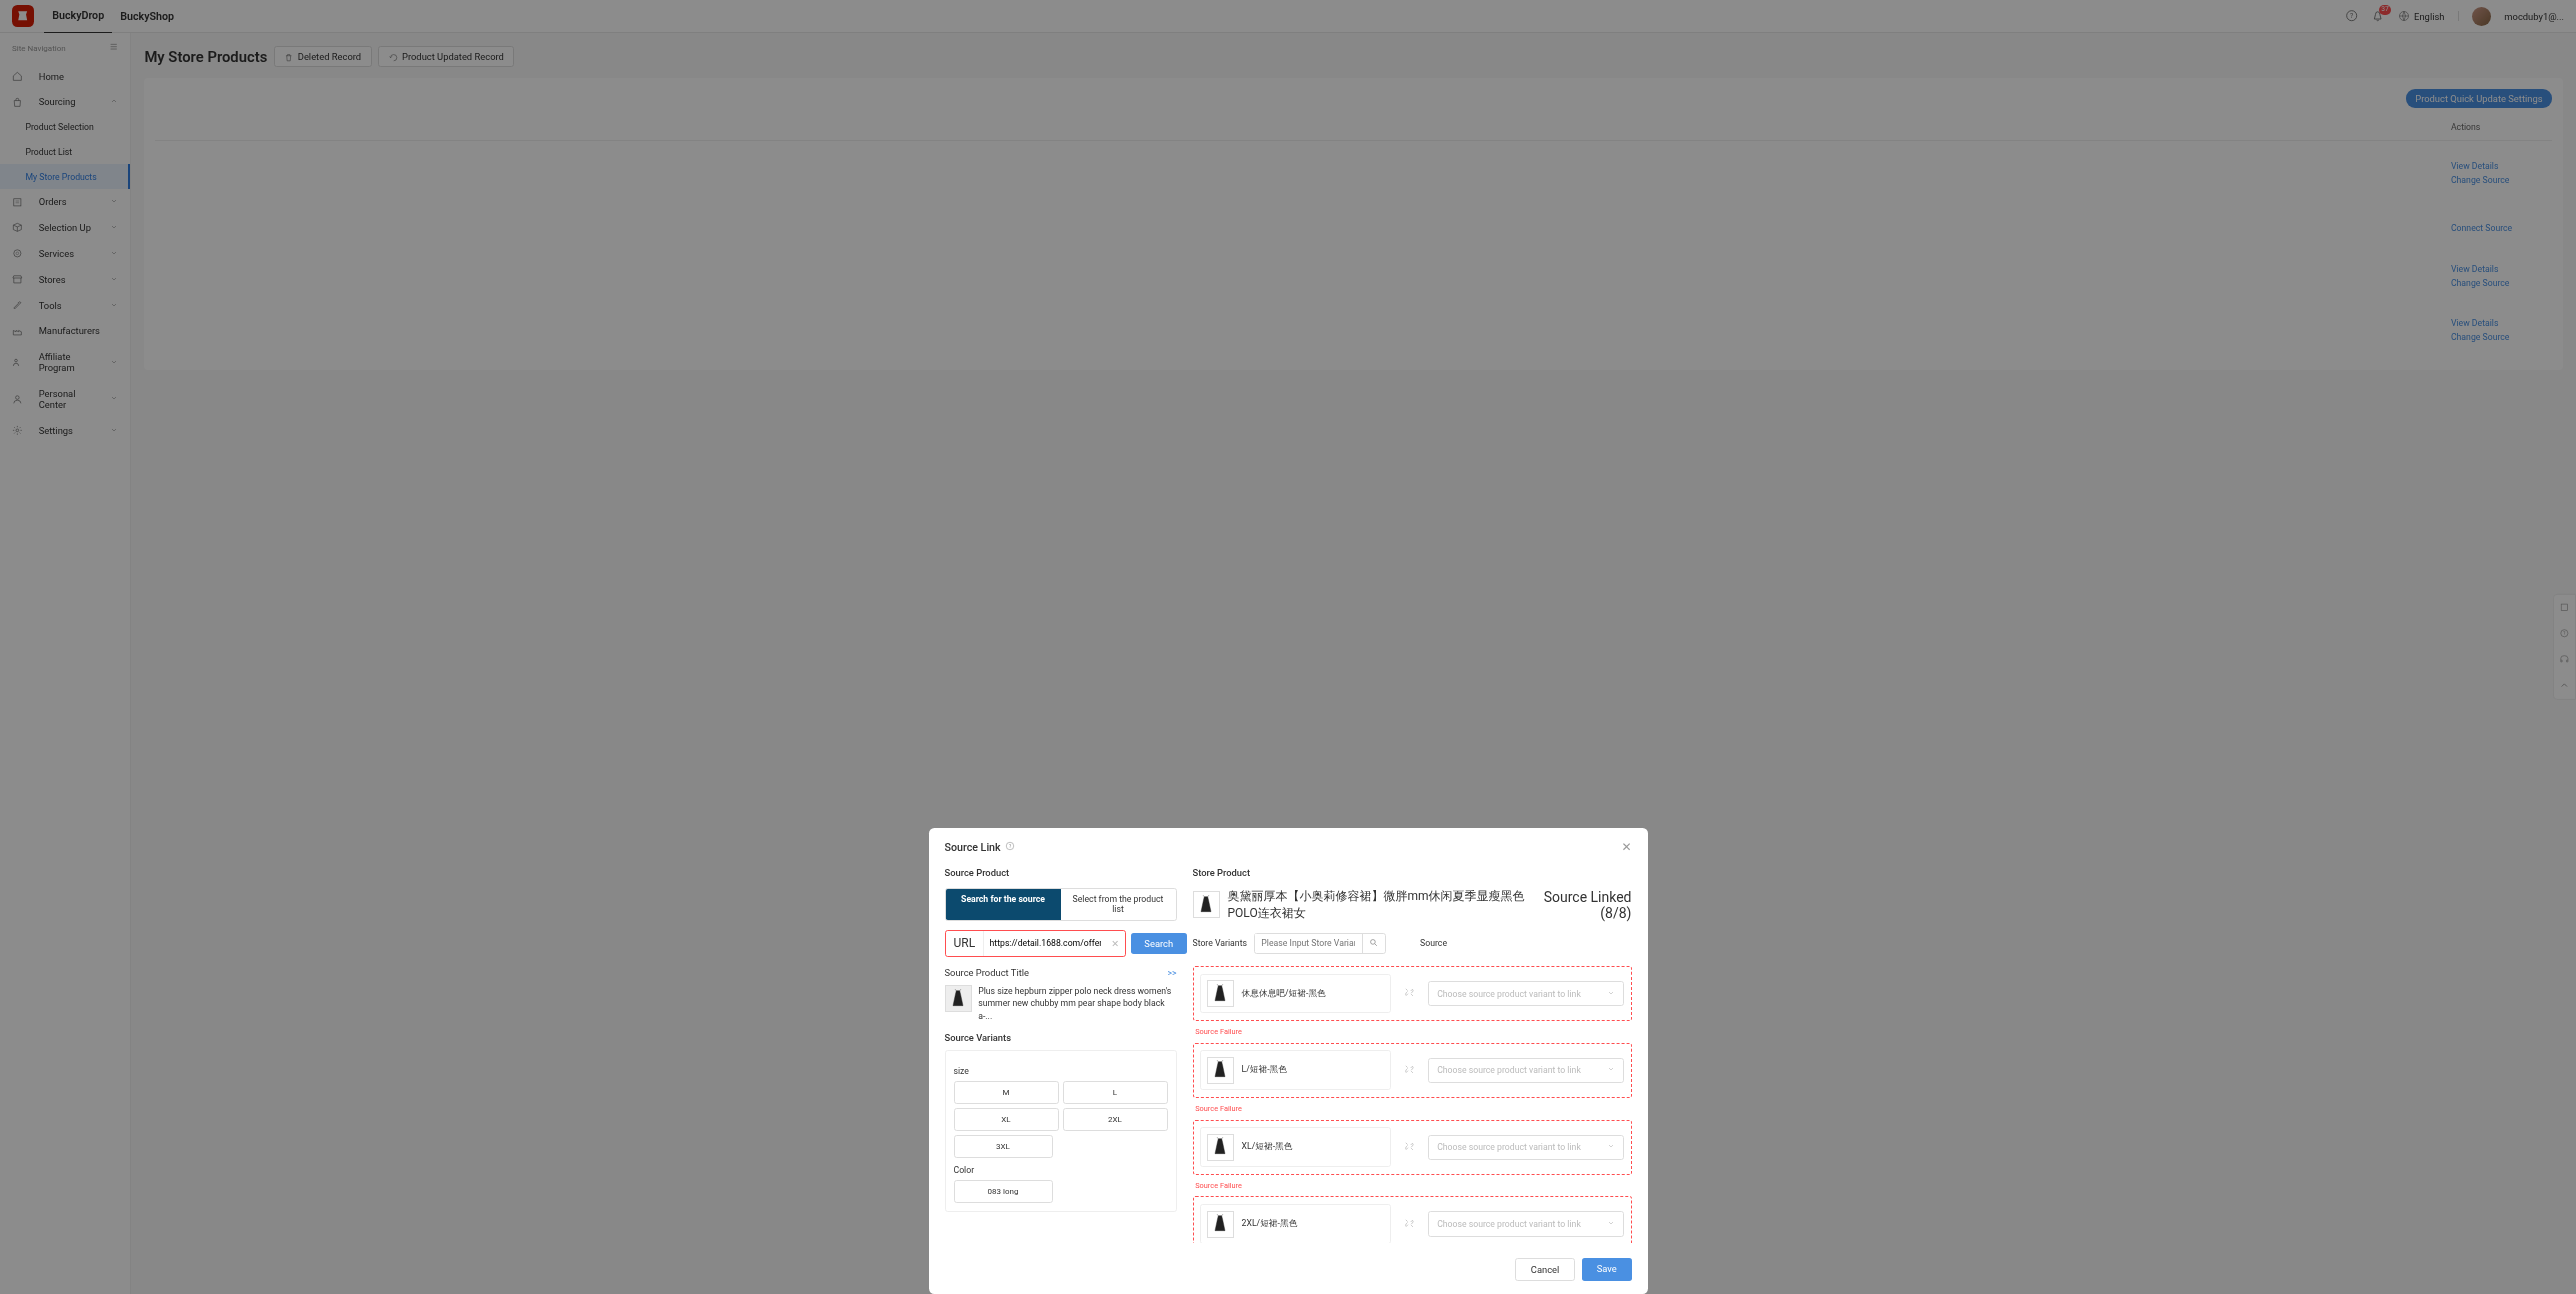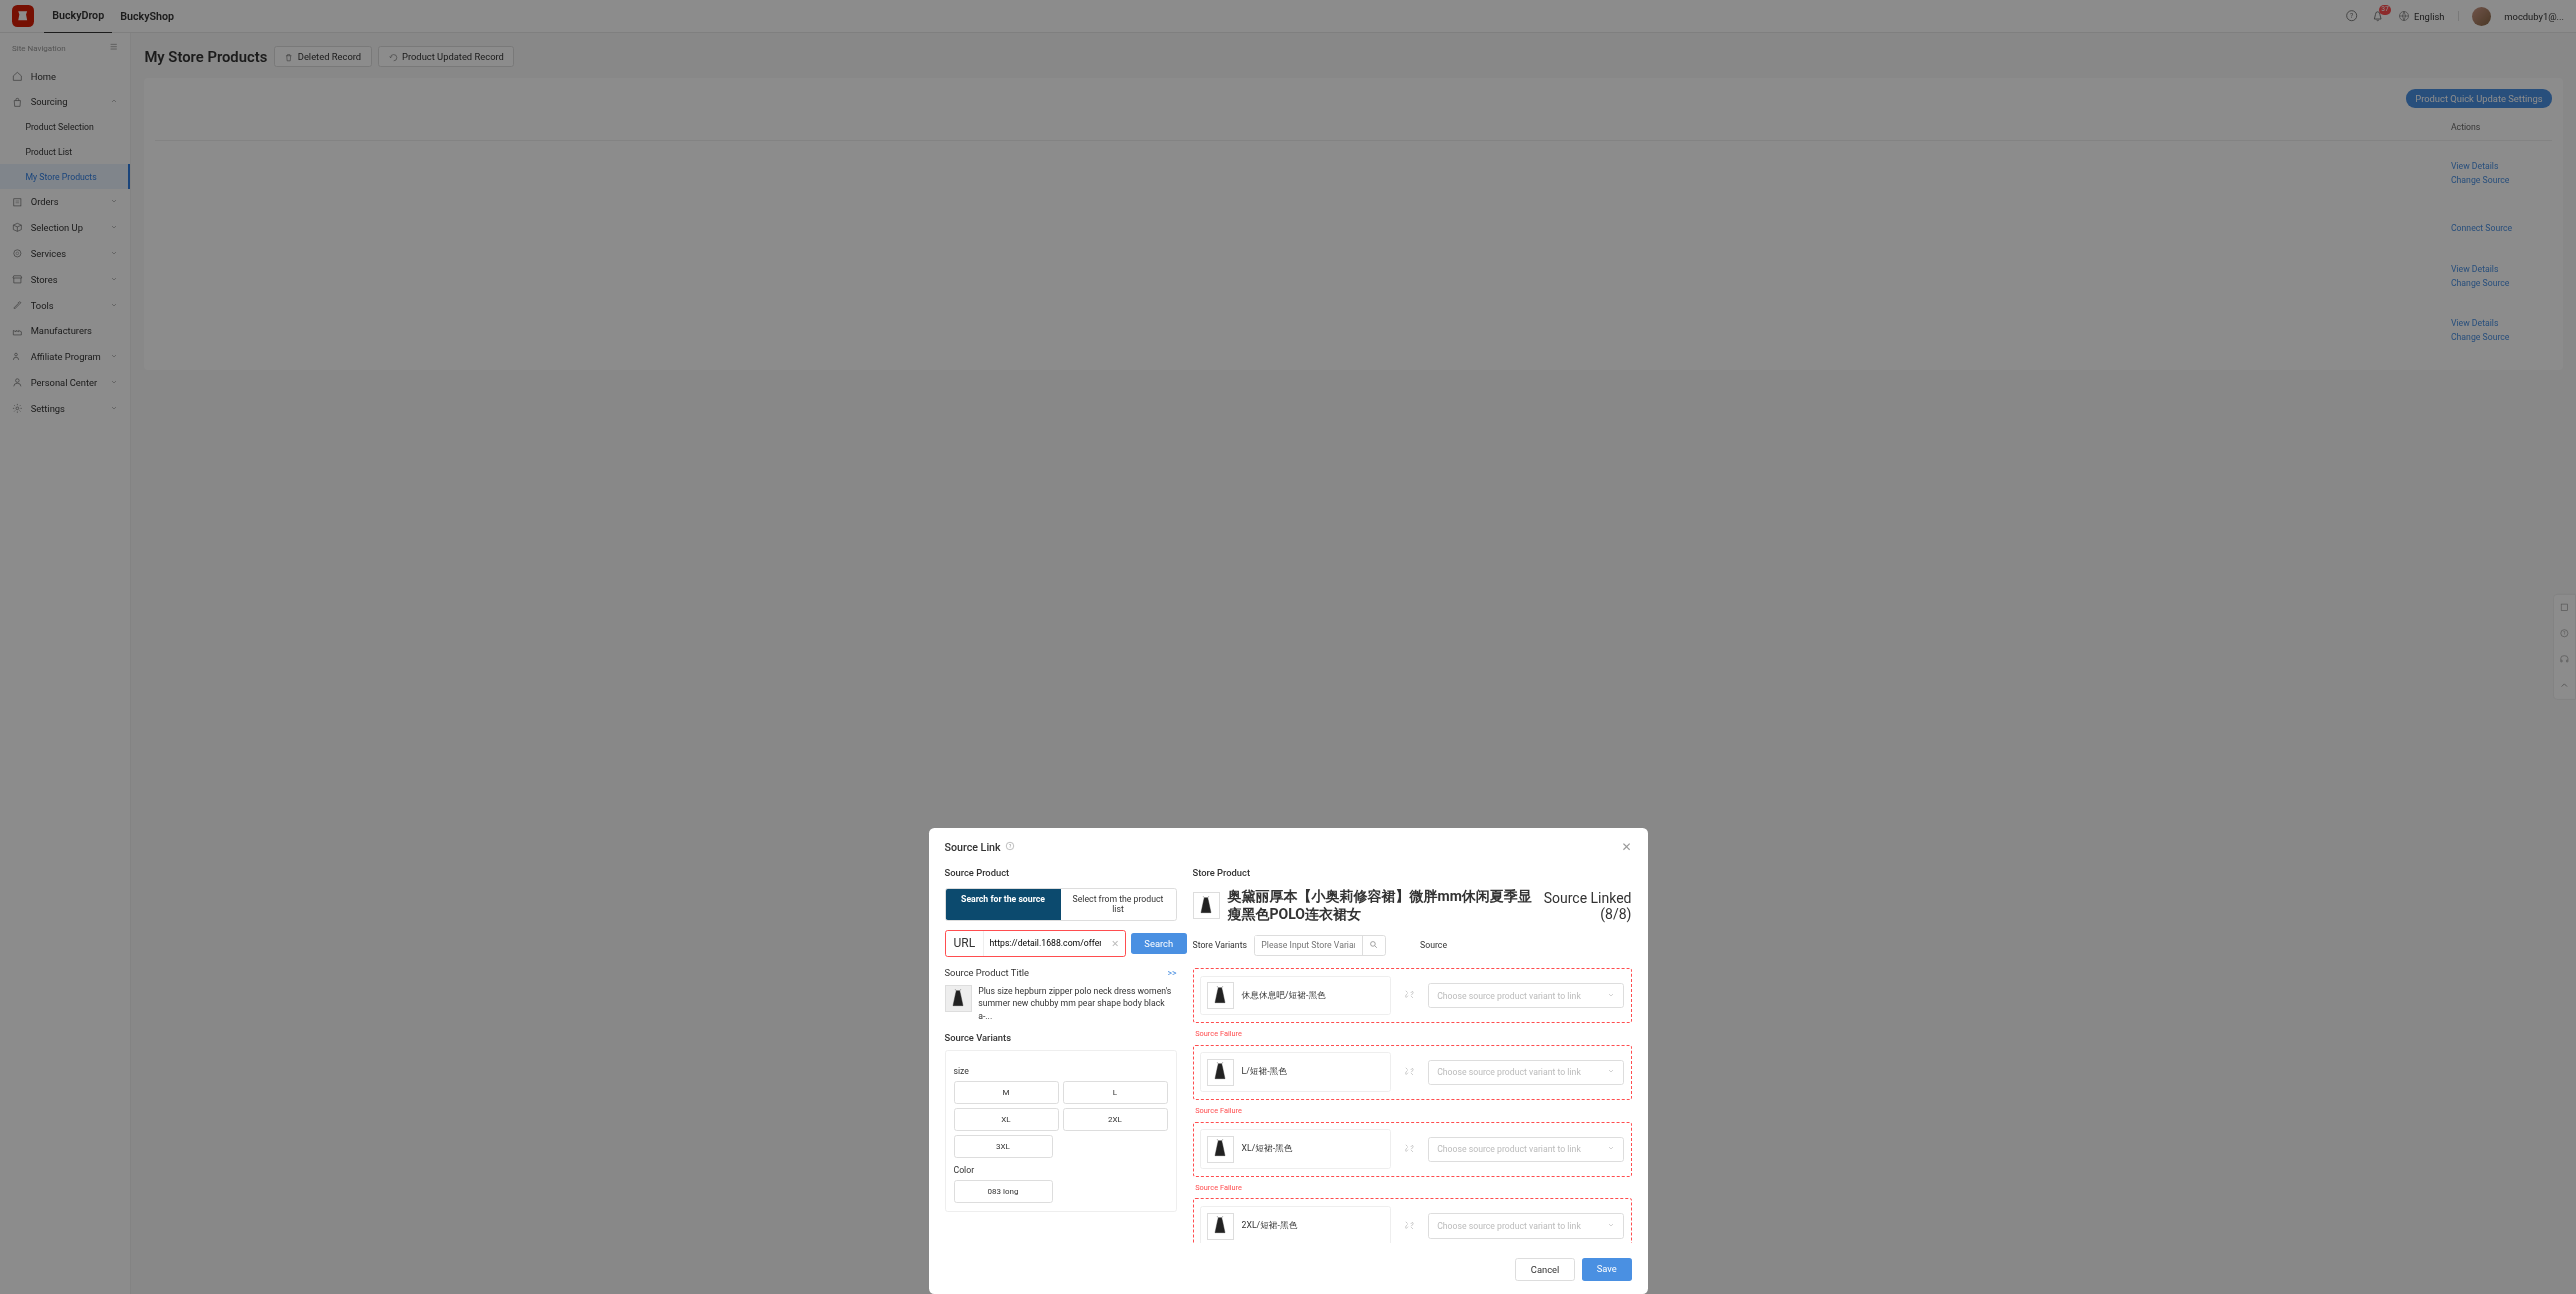--- a/index.html
+++ b/index.html
@@ -15,21 +15,21 @@
 .icon-btn { width: 13.4px; height: 13.4px; display: inline-block; position: relative; }
 .badge { position: absolute; top: -4px; right: -6.7px; background: #ff4d4f; color: #fff; font-size: 6.7px; padding: 0 2.7px; border-radius: 5.4px; line-height: 9.4px; }
 .avatar { width: 19px; height: 19px; border-radius: 50%; background: linear-gradient(135deg,#c98,#864); }
 .lang { display: flex; align-items: center; gap: 4px; }
 .divider-v { width: 0.7px; height: 10.7px; background: #ddd; }
 
 
 .layout { display: flex; height: calc(100vh - 33px); }
 .sidebar { width: 131px; background: #fff; border-right: 0.7px solid #eee; overflow-y: auto; }
 .site-nav-hdr { padding: 9.4px 12px; font-size: 8px; color: #999; display: flex; justify-content: space-between; align-items: center; }
-.menu-item { padding: 7.4px 12px; display: flex; align-items: center; gap: 8px; cursor: pointer; color: #333; font-size: 9.4px; }
+.menu-item { padding: 7.4px 12px; display: flex; align-items: center; gap: 16px; cursor: pointer; color: #333; font-size: 9.4px; }
 .menu-item.sub { padding-left: 25.5px; font-size: 8.7px; }
 .menu-item.active { background: #eaf3fe; color: #2f7de1; border-right: 2px solid #2f7de1; }
 .menu-icon { width: 10.7px; height: 10.7px; display: inline-flex; align-items: center; justify-content: center; }
 .chevron { margin-left: auto; }
 
 
 .main { flex: 1; padding: 13.4px; position: relative; }
 .page-header { display: flex; align-items: center; margin-bottom: 10.7px; }
 .page-title { font-size: 14.8px; font-weight: 600; }
 .header-btn { margin-left: 6.7px; padding: 4px 9.4px; background: #fff; border: 0.7px solid #ddd; border-radius: 2.7px; display: flex; align-items: flex-end; gap: 4px; cursor: pointer; }
@@ -76,21 +76,21 @@
 .thumb svg { width: 20px; height: 20px; }
 .prod-title { font-size: 8.7px; line-height: 1.4; }
 
 .var-sec { font-size: 9.4px; font-weight: 500; margin: 6.7px 0; }
 .var-group-label { font-size: 8.7px; margin: 6.7px 0 5.4px; }
 .var-chips { display: flex; flex-wrap: wrap; gap: 4px; }
 .chip { flex: 1; min-width: 97px; padding: 6px 0; border: 0.7px solid #ddd; border-radius: 2.7px; text-align: center; font-size: 8px; cursor: pointer; }
 
 .store-prod-row { display: flex; align-items: center; gap: 8px; margin-bottom: 10.7px; }
 .store-prod-thumb { width: 27px; height: 27px; border: 0.7px solid #ddd; display: flex; align-items: center; justify-content: center; }
-.store-prod-title { flex: 1; font-size: 14px; font-weight: bold; }
+.store-prod-title { flex: 1; font-size: 12px; }
 .linked-info { text-align: right; font-size: 14px; }
 
 .sv-search { display: flex; align-items: center; gap: 6.7px; margin-bottom: 12px; }
 .sv-label { font-size: 8.7px; }
 .sv-input-wrap { display: flex; align-items: center; border: 0.7px solid #ddd; border-radius: 2.7px; }
 .sv-input { padding: 4px 6.7px; font-size: 8.7px; border: none; outline: none; width: 107px; }
 .sv-mag { padding: 4px 6.7px; border-left: 0.7px solid #ddd; }
 .src-lbl { margin-left: 27px; font-size: 8.7px; }
 
 .variant-card { border: 0.7px dashed #ff4d4f; border-radius: 2.7px; padding: 6.7px; display: flex; align-items: center; gap: 13.4px; margin-bottom: 6px; }

